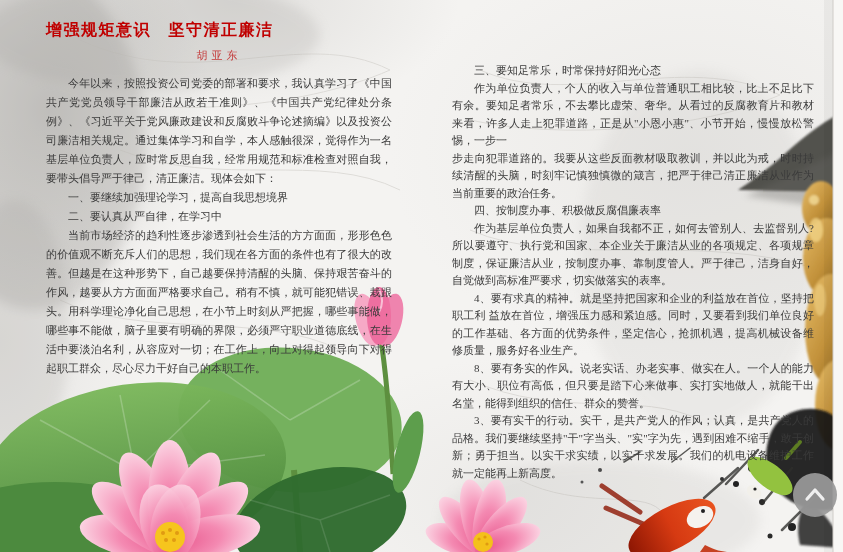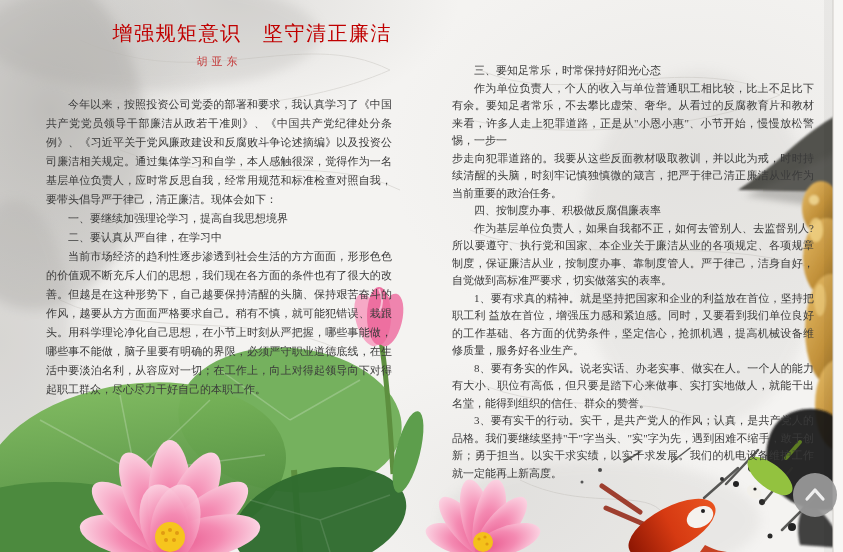--- a/index.html
+++ b/index.html
@@ -12,26 +12,26 @@
       radial-gradient(210px 320px at 0% 62%, rgba(168,166,162,.20), rgba(168,166,162,0) 70%),
       radial-gradient(420px 300px at 82% 28%, rgba(205,203,199,.22), rgba(205,203,199,0) 72%),
       radial-gradient(300px 200px at 60% 90%, rgba(200,198,194,.18), rgba(200,198,194,0) 70%),
       #f4f3f1;
   }
   svg.deco{position:absolute;left:0;top:0;z-index:1;pointer-events:none;}
   .col{position:absolute;z-index:2;}
   .col-left{left:46px;top:20px;width:346px;}
   .col-right{left:452px;top:62px;width:362px;}
   .title{
-    margin:0 0 7px;text-align:right;font-size:20px;font-weight:normal;
+    margin:0 0 7px;text-align:left;font-size:16px;font-weight:bold;
     letter-spacing:1.5px;color:var(--title,#c00000);white-space:nowrap;
   }
   .author{
     text-align:center;font-size:11px;letter-spacing:4px;
-    color:var(--author-red,#c43b3b);margin-bottom:26px;
+    color:var(--author-red,#c43b3b);margin-bottom:11px;
   }
   .para{
     margin:0;font-size:11px;line-height:19px;text-align:justify;
     color:var(--body-text,#3a3a3a);
   }
   .col-right .para{line-height:17.5px;font-family:Liberation Serif, serif;}
   .para.indent{text-indent:2em;}
   .back-top{
     position:absolute;left:793px;top:473px;width:44px;height:44px;z-index:5;
     border:none;border-radius:50%;background:var(--button-gray,#9a9a9a);
@@ -232,21 +232,21 @@
       </div>
   </div>
 
   <div class="col col-right">
     <div class="paras">
         <p class="para heading indent">三、要知足常乐，时常保持好阳光心态</p>
         <p class="para body indent">作为单位负责人，个人的收入与单位普通职工相比较，比上不足比下有余。要知足者常乐，不去攀比虚荣、奢华。从看过的反腐教育片和教材来看，许多人走上犯罪道路，正是从"小恩小惠"、小节开始，慢慢放松警惕，一步一</p>
         <p class="para body">步走向犯罪道路的。我要从这些反面教材吸取教训，并以此为戒，时时持续清醒的头脑，时刻牢记慎独慎微的箴言，把严于律己清正廉洁从业作为当前重要的政治任务。</p>
         <p class="para heading indent">四、按制度办事、积极做反腐倡廉表率</p>
         <p class="para body indent">作为基层单位负责人，如果自我都不正，如何去管别人、去监督别人?所以要遵守、执行党和国家、本企业关于廉洁从业的各项规定、各项规章制度，保证廉洁从业，按制度办事、靠制度管人。严于律己，洁身自好，自觉做到高标准严要求，切实做落实的表率。</p>
-        <p class="para body indent">1、要有求真的精神。就是坚持把国家和企业的利益放在首位，坚持把职工利 益放在首位，增强压力感和紧迫感。同时，又要看到我们单位良好的工作基础、各方面的优势条件，坚定信心，抢抓机遇，提高机械设备维修质量，服务好各业生产。</p>
+        <p class="para body indent">4、要有求真的精神。就是坚持把国家和企业的利益放在首位，坚持把职工利 益放在首位，增强压力感和紧迫感。同时，又要看到我们单位良好的工作基础、各方面的优势条件，坚定信心，抢抓机遇，提高机械设备维修质量，服务好各业生产。</p>
         <p class="para body indent">8、要有务实的作风。说老实话、办老实事、做实在人。一个人的能力有大小、职位有高低，但只要是踏下心来做事、实打实地做人，就能干出名堂，能得到组织的信任、群众的赞誉。</p>
         <p class="para body indent">3、要有实干的行动。实干，是共产党人的作风；认真，是共产党人的品格。我们要继续坚持"干"字当头、"实"字为先，遇到困难不缩手，敢于创新；勇于担当。以实干求实绩，以实干求发展。我们的机电设备维护工作就一定能再上新高度。</p>
       </div>
   </div>
 
   <button class="back-top" aria-label="back to top">
     <svg width="26" height="26" viewBox="0 0 26 26">
       <polyline points="5,17 13,8 21,17" fill="none" stroke="#ffffff" stroke-width="3.2" stroke-linecap="round" stroke-linejoin="round"></polyline>
     </svg>
   </button>

